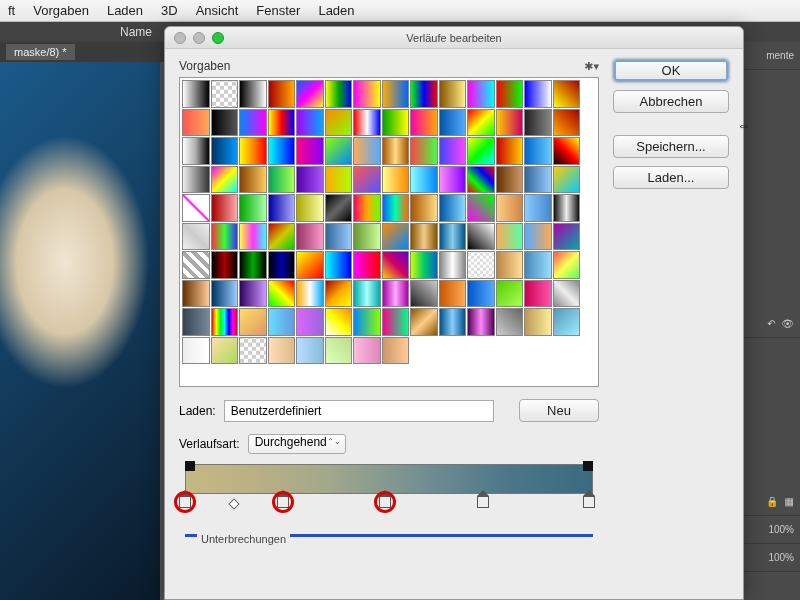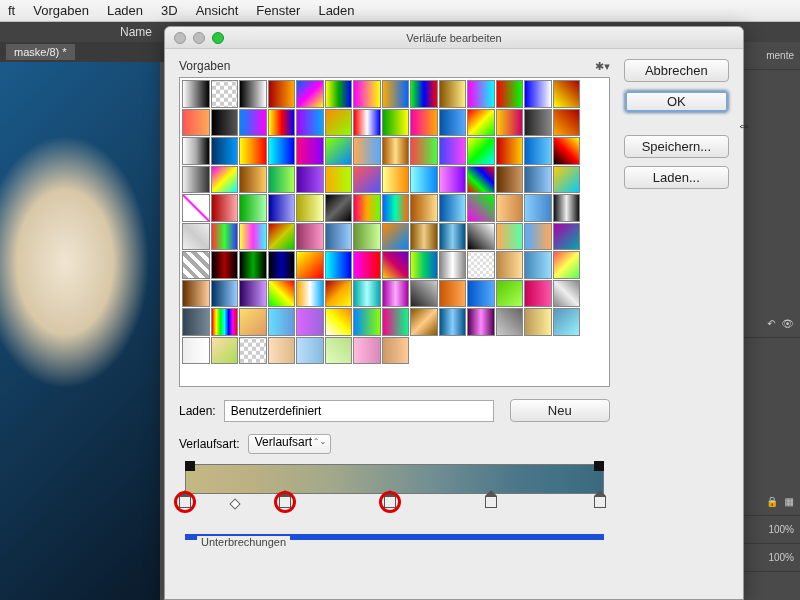--- a/index.html
+++ b/index.html
@@ -39,21 +39,21 @@
 .gradbar-wrap { margin: 10px 6px 0 6px; position: relative; }
 .opstop { width:10px; height:10px; background:#111; position:absolute; top:-3px; }
 .opstop.right { right: 0; }
 .gradbar { height: 30px; border:1px solid #777; background: linear-gradient(90deg, #c4b884 0%, #bcb183 15%, #a2a88b 35%, #6f8d92 60%, #4a7688 80%, #3a6a80 100%); }
 .stopsrow { position: relative; height: 24px; margin-top: 2px; }
 .cstop { position:absolute; top:0; width:12px; height:14px; cursor:pointer; }
 .cstop .house { width:12px; height:12px; border:1px solid #555; background:#eee; }
 .cstop .tip { width:0; height:0; border-left:6px solid transparent; border-right:6px solid transparent; border-bottom:6px solid #555; position:absolute; top:-6px; left:0; }
 .circled { border:3px solid #d00; border-radius:50%; width:22px; height:22px; position:absolute; top:-5px; pointer-events:none; }
 .midpt { position:absolute; top:4px; width:8px; height:8px; transform:rotate(45deg); border:1px solid #666; background:#fff; }
-.divider { border-top:6px solid #1d4ed8; margin: 14px 6px 0 6px; }
+.divider { border-top:3px solid #1d4ed8; margin: 14px 6px 0 6px; }
 .sectlabel { font-size:11px; color:#444; background:#ececec; position:relative; top:-8px; left:12px; padding:0 4px; display:inline-block; }
 .resize-cursor { position:absolute; right:-8px; top:90px; font-size:14px; color:#222; pointer-events:none; }
 </style>
 </head>
 <body>
 
 <div class="menubar">
   <span>ft</span>
   <span>Vorgaben</span>
   <span>Laden</span>
@@ -236,26 +236,26 @@
             <div class="sw" style="background: linear-gradient(45deg, rgb(221, 255, 187), rgb(187, 221, 136));"></div>
             <div class="sw" style="background: linear-gradient(90deg, rgb(255, 187, 221), rgb(221, 136, 187));"></div>
             <div class="sw" style="background: linear-gradient(90deg, rgb(204, 153, 102), rgb(255, 204, 153));"></div>
           </div>
       </div>
 
       <div class="namerow">
         <span>Laden:</span>
         <input value="Benutzerdefiniert" style="">
         <div style="flex:1"></div>
-        <div class="btn" style="width:100px">Neu</div>
+        <div class="btn" style="width:80px">Neu</div>
       </div>
 
       <div class="typerow">
         <span>Verlaufsart:</span>
-        <div class="select">Verlaufsart</div>
+        <div class="select">Durchgehend</div>
       </div>
 
 
       <div class="gradbar-wrap">
         <div class="opstop"></div>
         <div class="opstop right"></div>
         <div class="gradbar"></div>
         <div class="stopsrow" id="stopsrow">
             <div class="cstop" style="left: calc(0% - 6px);">
               <div class="tip"></div>
@@ -281,20 +281,20 @@
               <div class="house"></div>
             </div>
             <div class="midpt" style="left: calc(12% - 4px);"></div>
           </div>
       </div>
 
       <div class="divider"><span class="sectlabel">Unterbrechungen</span></div>
     </div>
 
     <div class="rightcol">
+      <div class="btn default">OK</div>
       <div class="btn">Abbrechen</div>
-      <div class="btn default">OK</div>
       <div style="height:6px"></div>
       <div class="btn">Speichern...</div>
       <div class="btn">Laden...</div>
     </div>
   </div>
 </div>
 
 </body></html>

